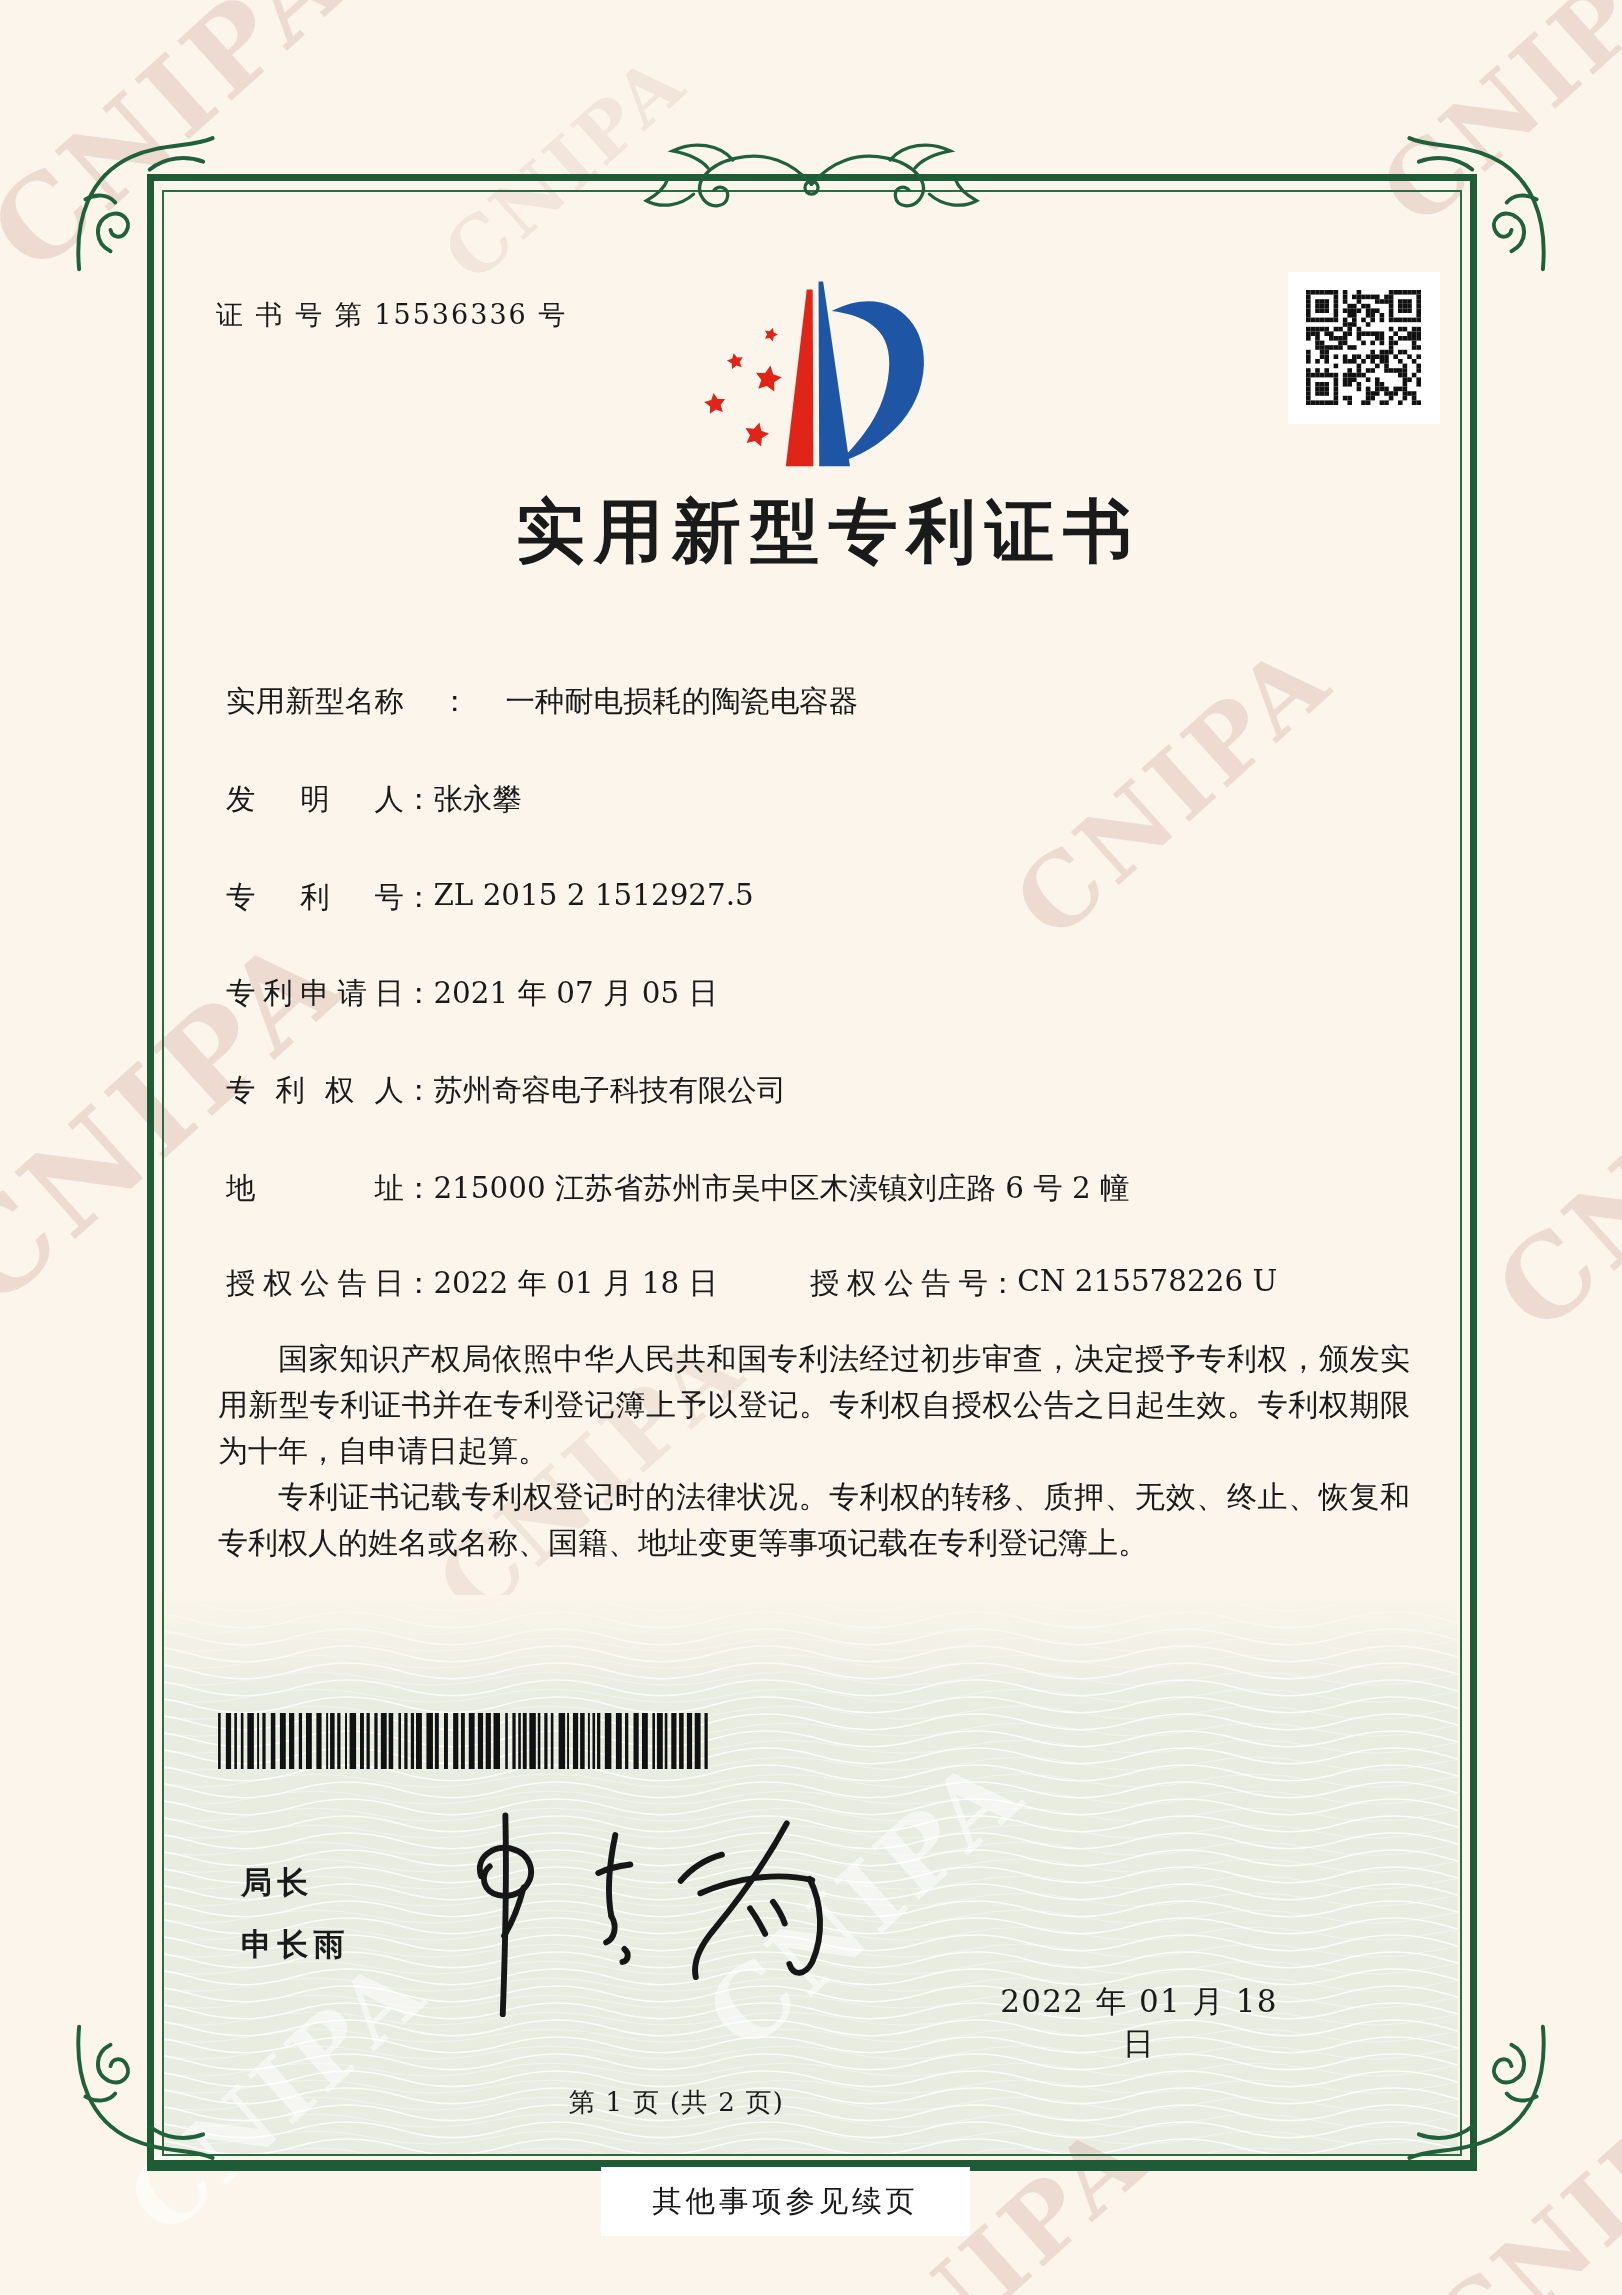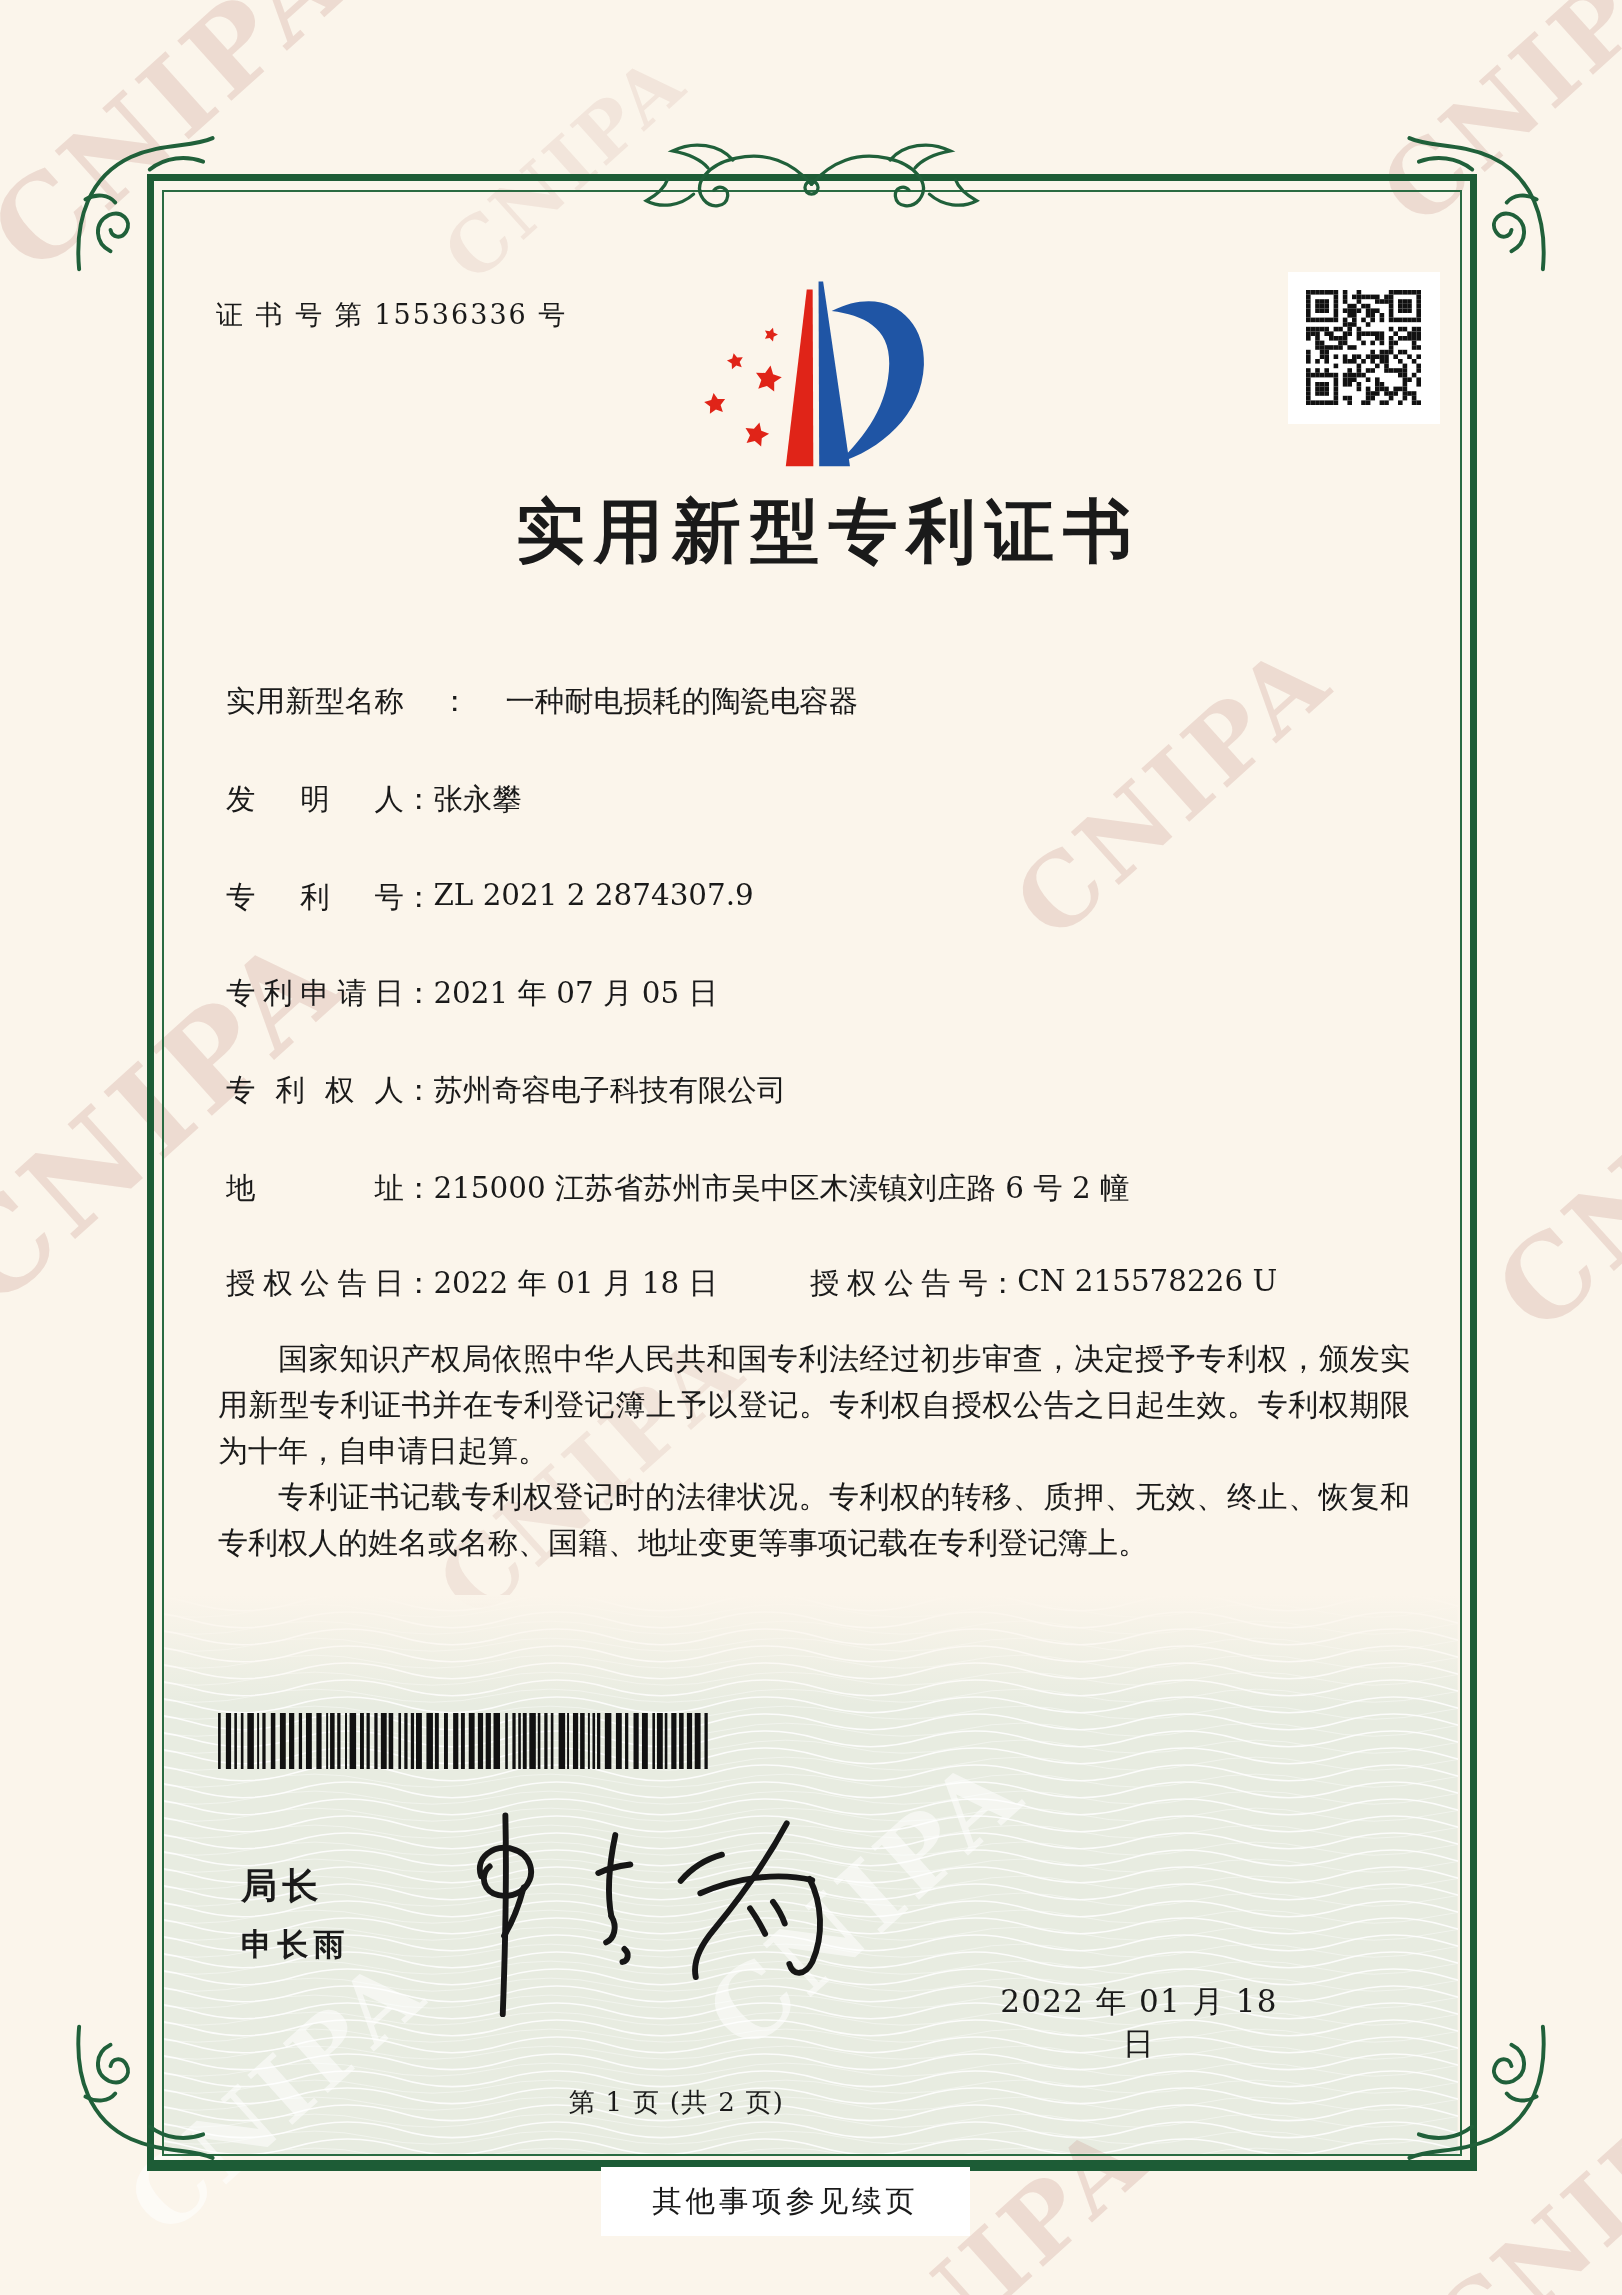--- a/index.html
+++ b/index.html
@@ -38,21 +38,21 @@
 
   #paragraphs{position:absolute;left:218px;top:1336px;width:1192px;z-index:4;
       font-size:30px;line-height:46px;text-align:justify;}
   #paragraphs p{margin:0;text-indent:2em;}
 
   #barcode{position:absolute;left:217px;top:1713px;z-index:4;}
   #qr-box{position:absolute;left:1288px;top:272px;width:152px;height:152px;background:#fff;z-index:4;}
   #qr-svg{position:absolute;left:18.3px;top:18.3px;}
   #logo{position:absolute;left:694px;top:260px;z-index:4;}
 
-  #signer-title{left:241px;top:1862px;font-size:36px;letter-spacing:5.2px;font-weight:600;
+  #signer-title{left:241px;top:1862px;font-size:31px;letter-spacing:5.2px;font-weight:600;
       font-family:"Liberation Sans","DejaVu Sans",sans-serif;}
   #signer-name{left:241px;top:1924px;font-size:31px;letter-spacing:5.2px;font-weight:600;
       font-family:"Liberation Sans","DejaVu Sans",sans-serif;}
   #signature{position:absolute;left:419px;top:1801px;z-index:4;}
   #issue-date{left:982px;top:1981px;width:314px;text-align:center;font-size:31px;letter-spacing:1.3px;}
   #page-info{left:0;top:2085px;width:1353px;text-align:center;font-size:26px;letter-spacing:1.3px;}
 
   #footer-strip{position:absolute;left:601px;top:2167px;width:369px;height:69px;background:#ffffff;
       z-index:4;display:flex;align-items:center;justify-content:center;}
   #footer-note{font-size:29.4px;letter-spacing:3.9px;}
@@ -536,21 +536,21 @@
       <span class="f-value">一种耐电损耗的陶瓷电容器</span>
   </div>
   <div class="field-row" style="top:780px;">
     <span class="f-label">发明人</span>
       <span class="f-colon">：</span>
       <span class="f-value">张永攀</span>
   </div>
   <div class="field-row" style="top:878px;">
     <span class="f-label">专利号</span>
       <span class="f-colon">：</span>
-      <span class="f-value">ZL 2021 2 2874307.9</span>
+      <span class="f-value">ZL 2015 2 1512927.5</span>
   </div>
   <div class="field-row" style="top:974px;">
     <span class="f-label">专利申请日</span>
       <span class="f-colon">：</span>
       <span class="f-value">2021 年 07 月 05 日</span>
   </div>
   <div class="field-row" style="top:1071px;">
     <span class="f-label">专利权人</span>
       <span class="f-colon">：</span>
       <span class="f-value">苏州奇容电子科技有限公司</span>

